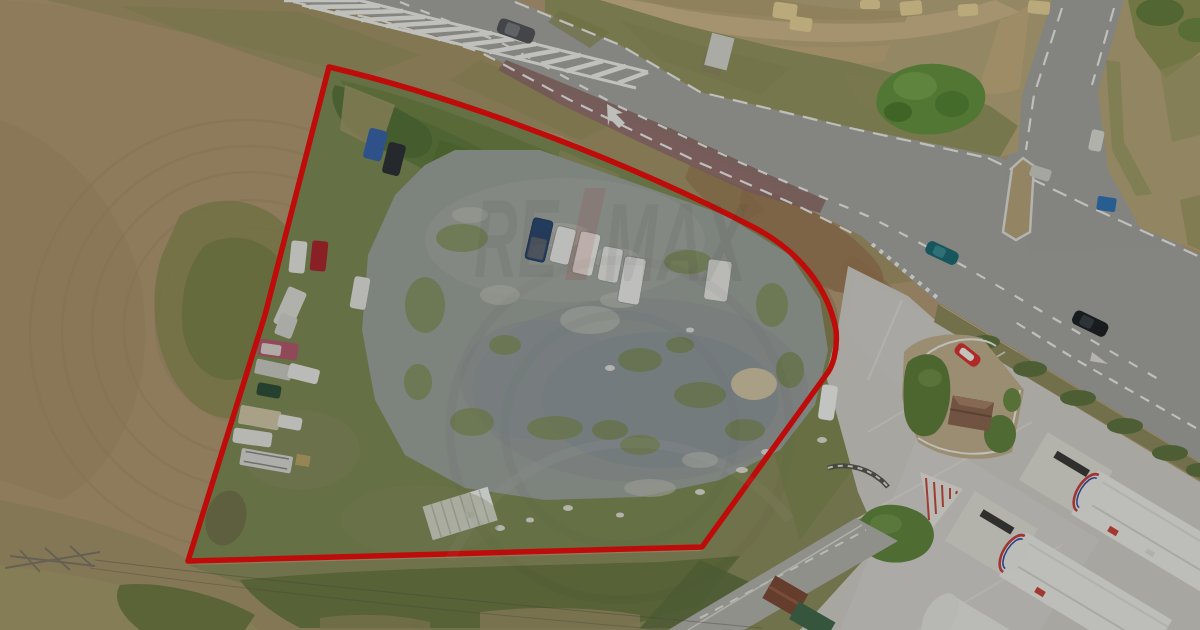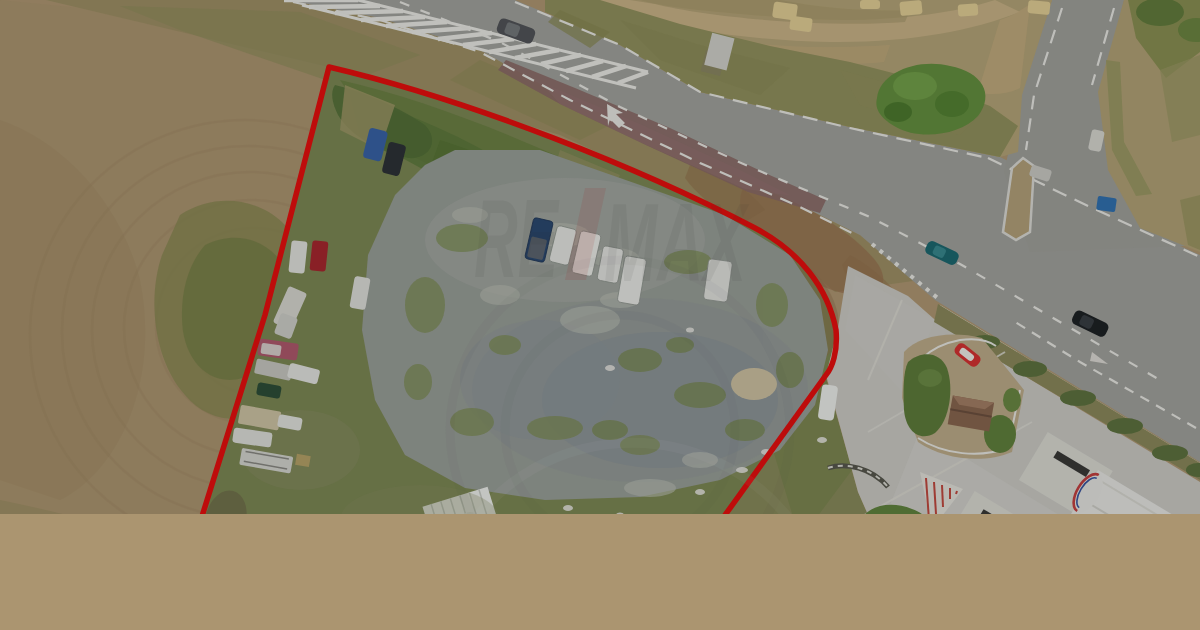--- a/index.html
+++ b/index.html
@@ -1,16 +1,16 @@
 <!DOCTYPE html>
 <html><head>
 <meta charset="utf-8">
 <style>
 html,body{margin:0;padding:0;background:#ab9570;}
-#stage{width:1200px;height:514px;overflow:hidden;position:relative;}
+#stage{width:1200px;height:630px;overflow:hidden;position:relative;}
 svg{display:block;}
 </style>
 </head>
 <body>
 <div id="stage">
 <svg width="1200" height="630" viewBox="0 0 1200 630" xmlns="http://www.w3.org/2000/svg">
 
 <rect x="0" y="0" width="1200" height="630" fill="#b09974"></rect>
 
 <path d="M0,0 L80,8 L329,67 L265,315 L188,561 L0,520 Z" fill="#ad9671"></path>

